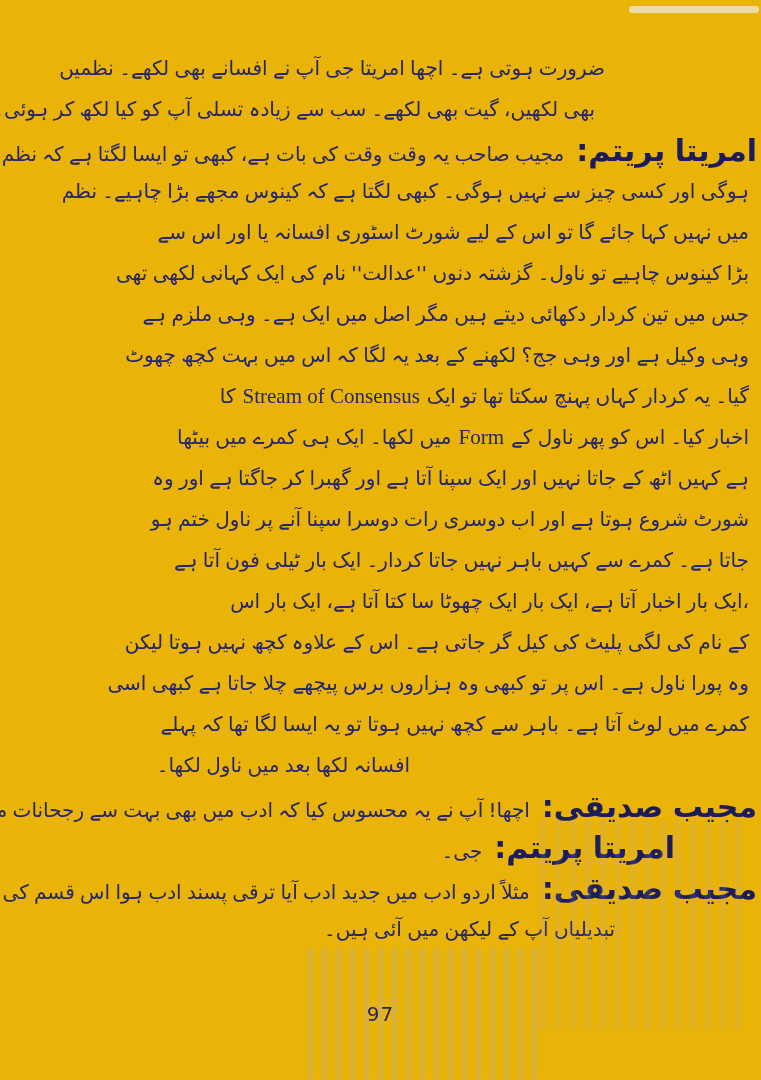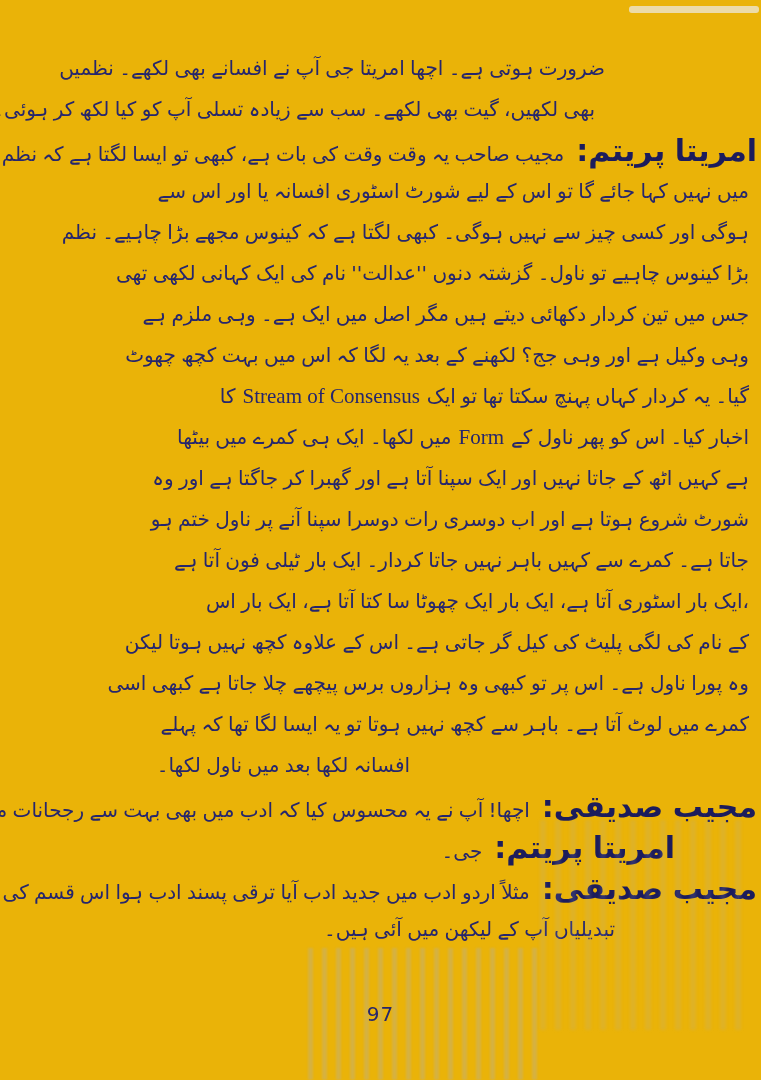--- a/index.html
+++ b/index.html
@@ -65,37 +65,37 @@
   <div class="scan-smudge"></div>
 
   <div class="text-column" dir="rtl" lang="ur">
 
     <div class="line ind-intro1">ضرورت ہوتی ہے۔ اچھا امریتا جی آپ نے افسانے بھی لکھے۔ نظمیں</div>
     <div class="line ind-intro2">بھی لکھیں، گیت بھی لکھے۔ سب سے زیادہ تسلی آپ کو کیا لکھ کر ہوئی۔</div>
 
     <div class="line label-line">
       <span class="label">امریتا پریتم:</span><span>مجیب صاحب یہ وقت وقت کی بات ہے، کبھی تو ایسا لگتا ہے کہ نظم لکھ کر تسلی</span>
     </div>
+    <div class="line full">ہوگی اور کسی چیز سے نہیں ہوگی۔ کبھی لگتا ہے کہ کینوس مجھے بڑا چاہیے۔ نظم</div>
     <div class="line full">میں نہیں کہا جائے گا تو اس کے لیے شورٹ اسٹوری افسانہ یا اور اس سے</div>
-    <div class="line full">ہوگی اور کسی چیز سے نہیں ہوگی۔ کبھی لگتا ہے کہ کینوس مجھے بڑا چاہیے۔ نظم</div>
     <div class="line full">بڑا کینوس چاہیے تو ناول۔ گزشتہ دنوں ''عدالت'' نام کی ایک کہانی لکھی تھی</div>
     <div class="line full">جس میں تین کردار دکھائی دیتے ہیں مگر اصل میں ایک ہے۔ وہی ملزم ہے</div>
     <div class="line full">وہی وکیل ہے اور وہی جج؟ لکھنے کے بعد یہ لگا کہ اس میں بہت کچھ چھوٹ</div>
 
     <div class="line full">
       <span>گیا۔ یہ کردار کہاں پہنچ سکتا تھا تو ایک</span><span class="en">Stream of Consensus</span><span>کا</span>
     </div>
     <div class="line full">
       <span>اخبار کیا۔ اس کو پھر ناول کے</span><span class="en">Form</span><span>میں لکھا۔ ایک ہی کمرے میں بیٹھا</span>
     </div>
 
     <div class="line full">ہے کہیں اٹھ کے جاتا نہیں اور ایک سپنا آتا ہے اور گھبرا کر جاگتا ہے اور وہ</div>
     <div class="line full">شورٹ شروع ہوتا ہے اور اب دوسری رات دوسرا سپنا آنے پر ناول ختم ہو</div>
     <div class="line full">جاتا ہے۔ کمرے سے کہیں باہر نہیں جاتا کردار۔ ایک بار ٹیلی فون آتا ہے</div>
-    <div class="line full">،ایک بار اسٹوری آتا ہے، ایک بار ایک چھوٹا سا کتا آتا ہے، ایک بار اس</div>
+    <div class="line full">،ایک بار اخبار آتا ہے، ایک بار ایک چھوٹا سا کتا آتا ہے، ایک بار اس</div>
     <div class="line full">کے نام کی لگی پلیٹ کی کیل گر جاتی ہے۔ اس کے علاوہ کچھ نہیں ہوتا لیکن</div>
     <div class="line full">وہ پورا ناول ہے۔ اس پر تو کبھی وہ ہزاروں برس پیچھے چلا جاتا ہے کبھی اسی</div>
     <div class="line full">کمرے میں لوٹ آتا ہے۔ باہر سے کچھ نہیں ہوتا تو یہ ایسا لگا تھا کہ پہلے</div>
     <div class="line ind-l18">افسانہ لکھا بعد میں ناول لکھا۔</div>
 
     <div class="line label-line">
       <span class="label">مجیب صدیقی:</span><span>اچھا! آپ نے یہ محسوس کیا کہ ادب میں بھی بہت سے رجحانات میں</span>
     </div>
 
     <div class="line label-line ind-l21">

